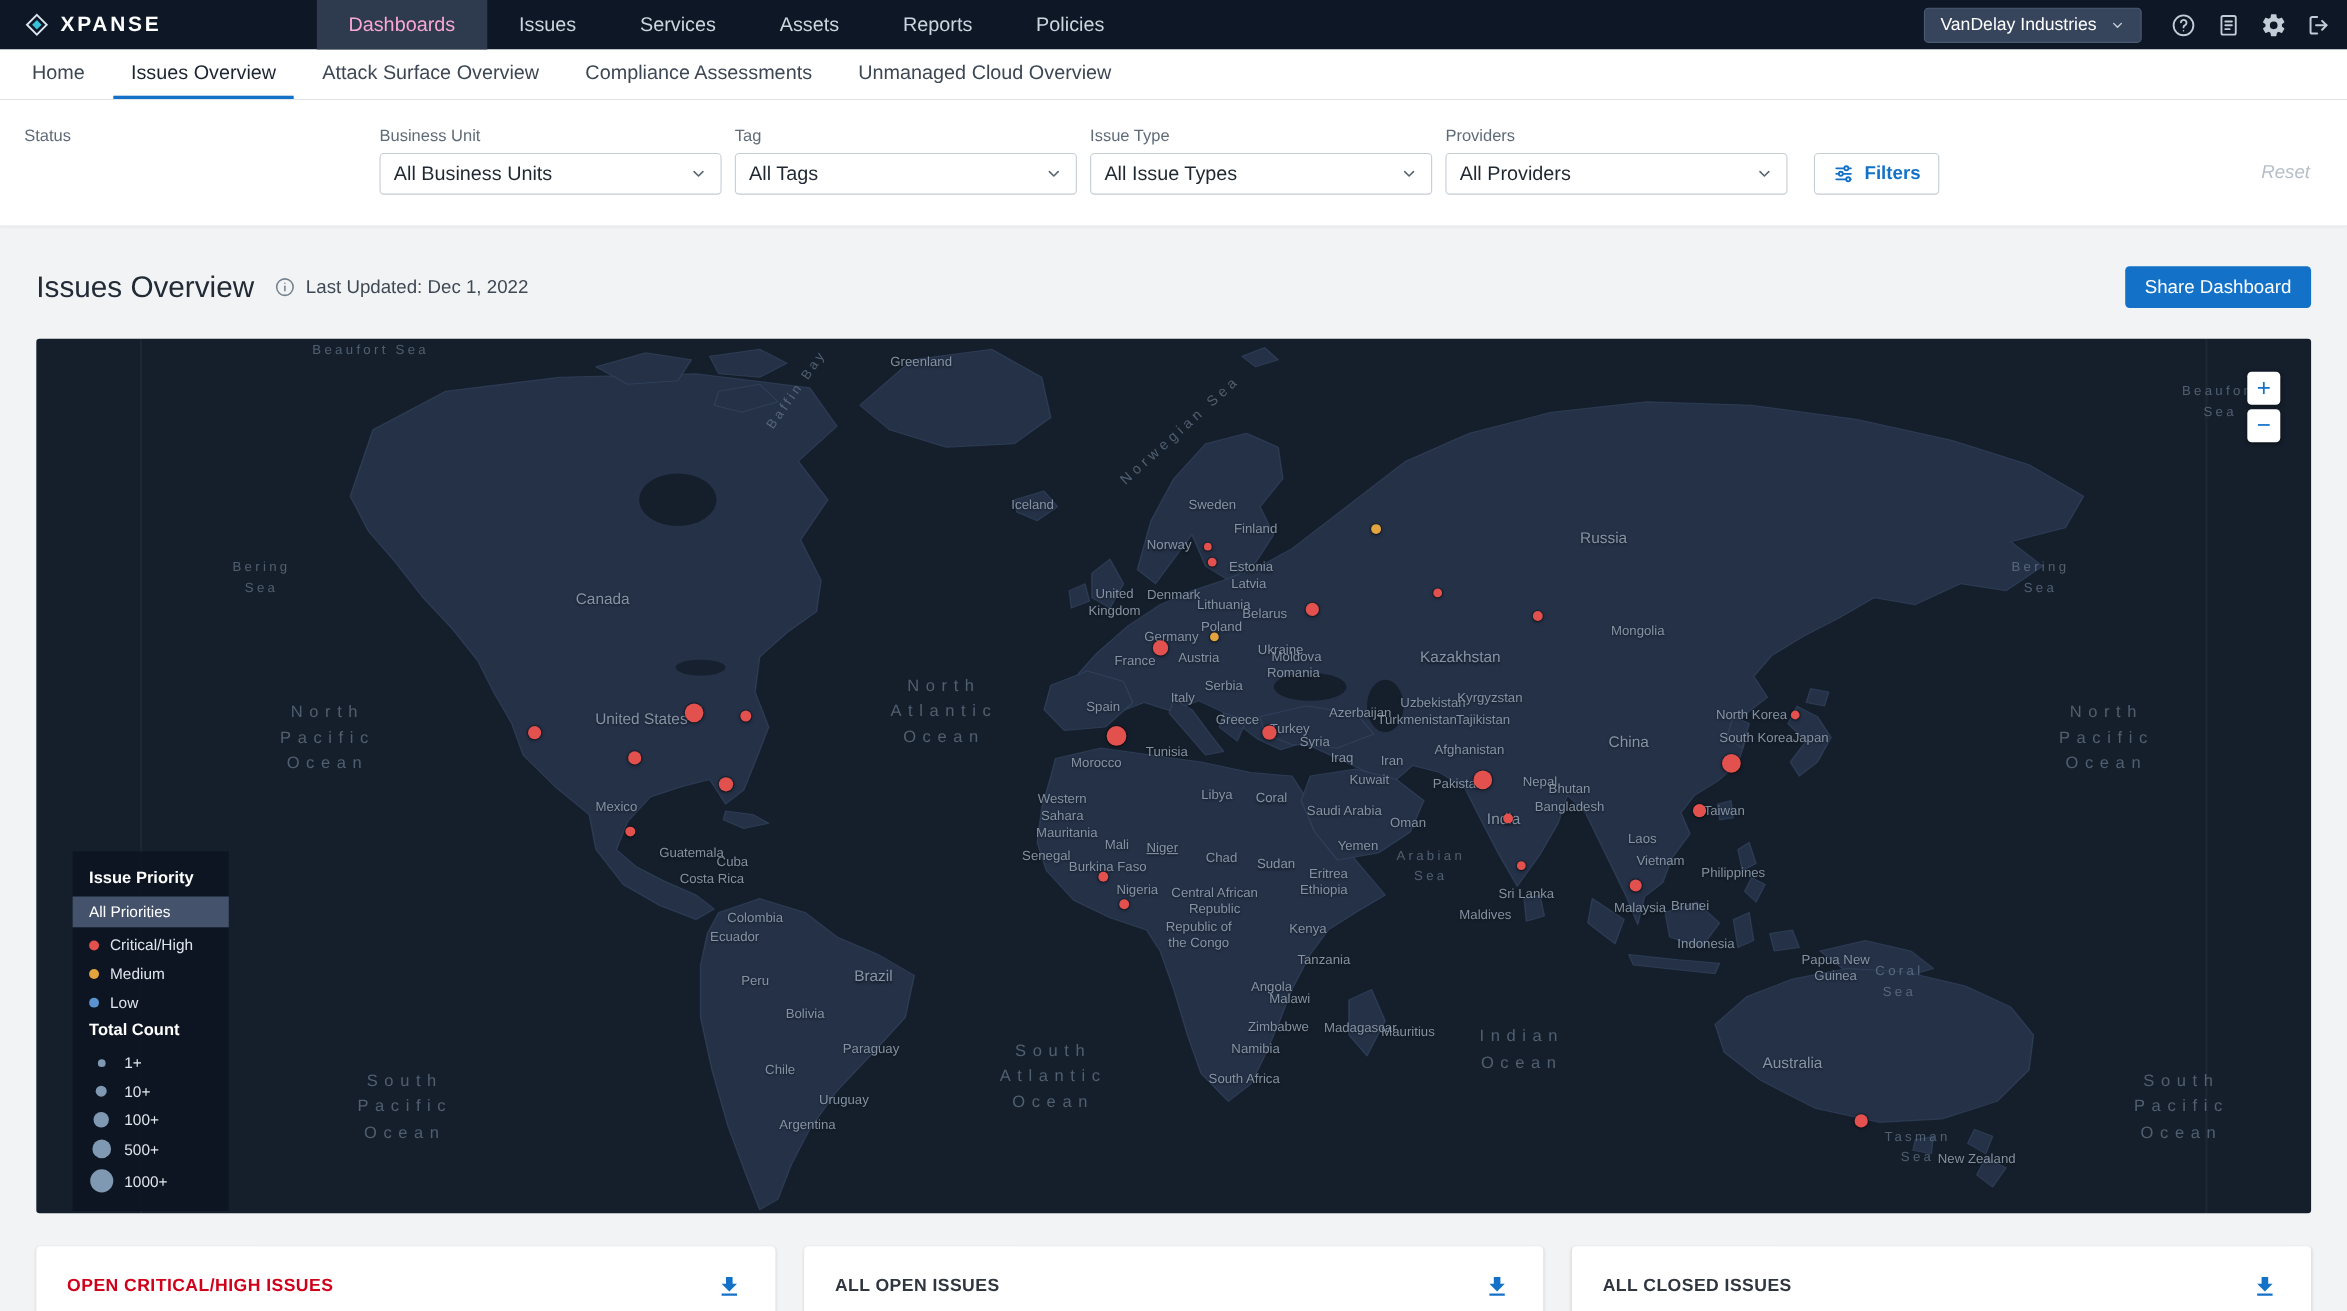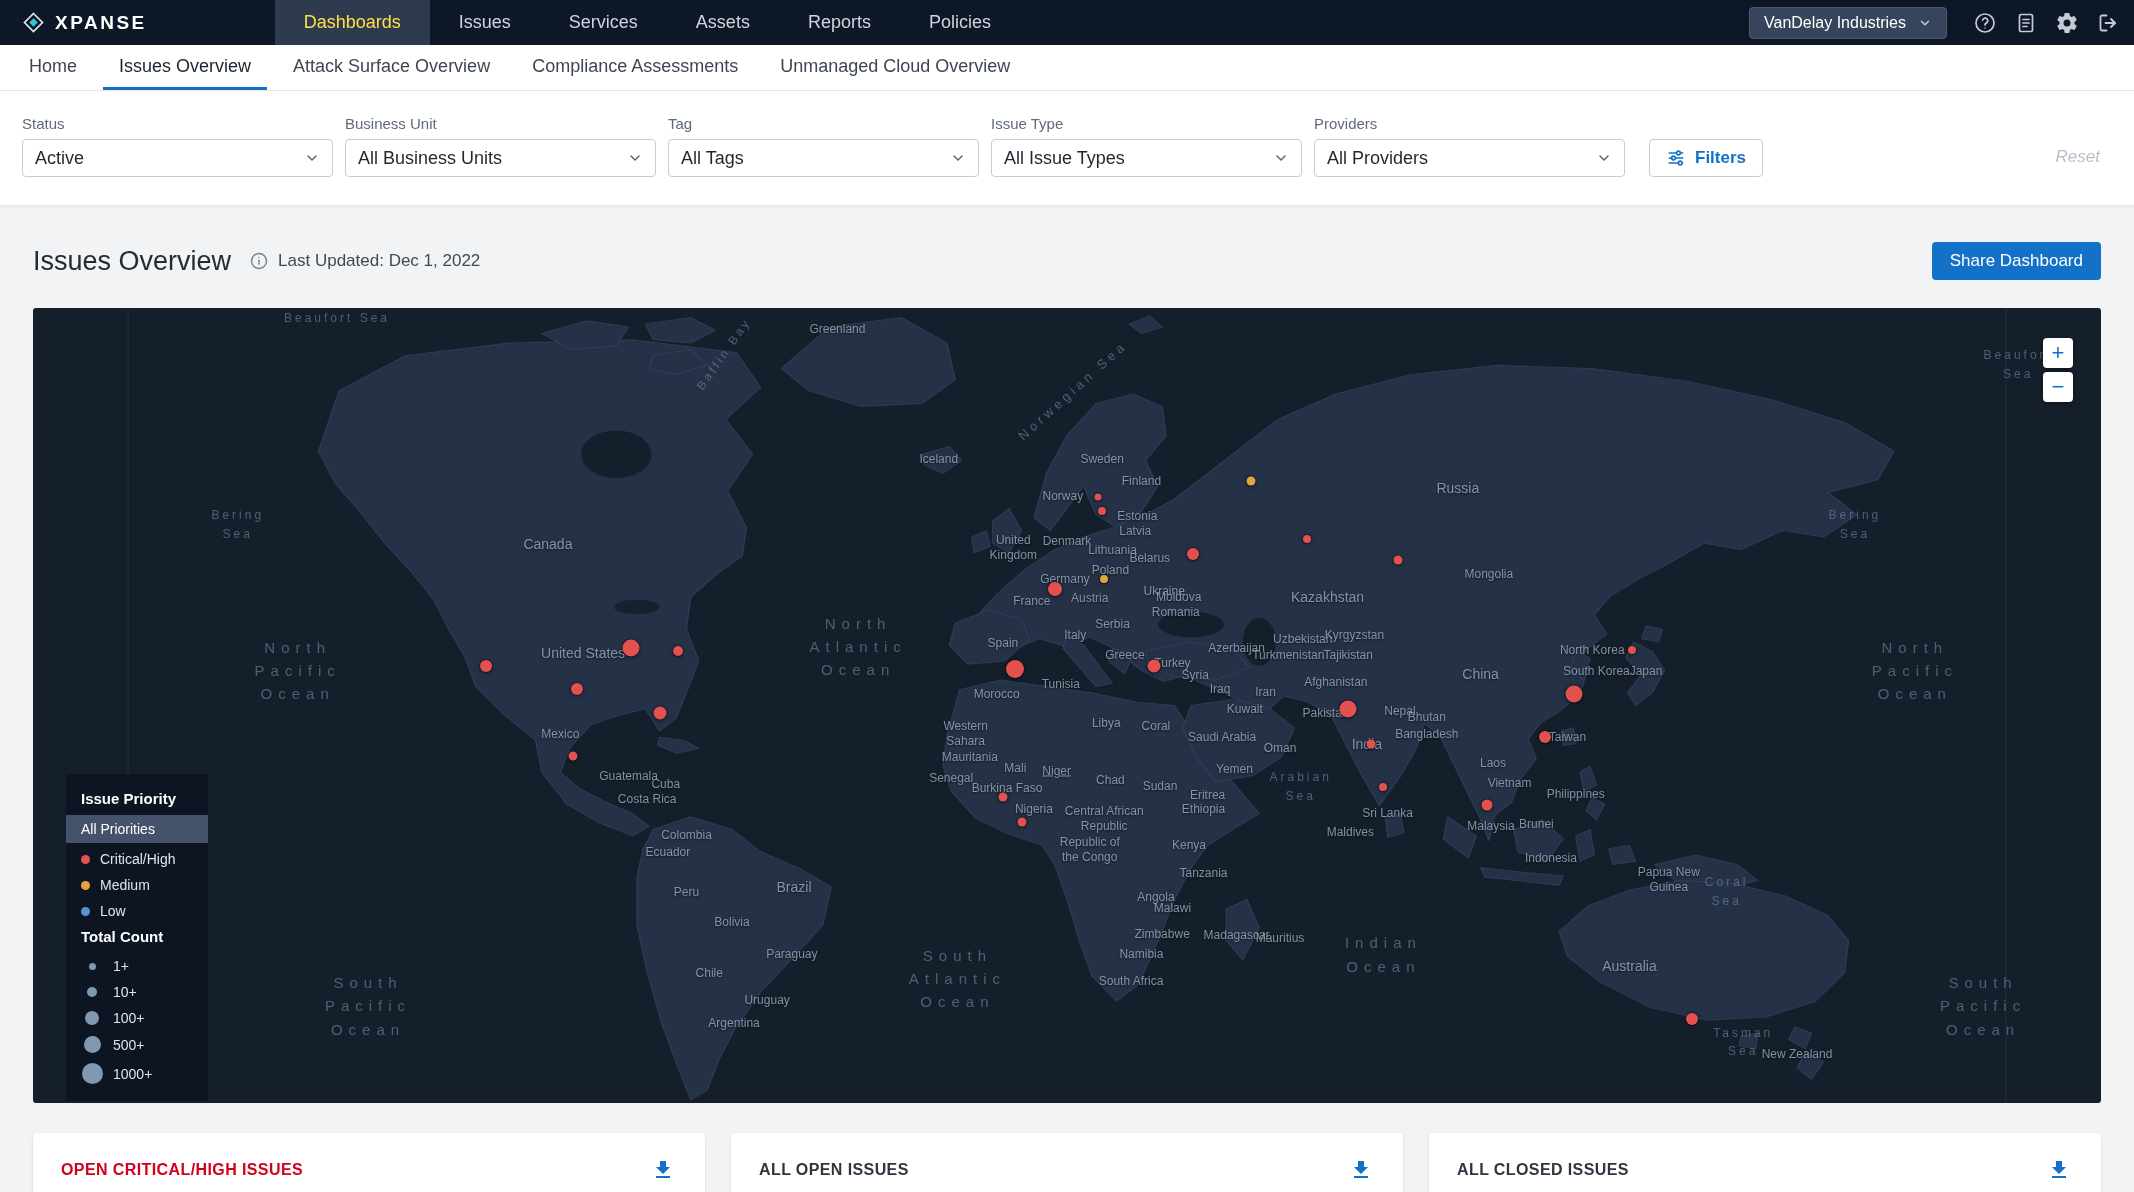--- a/index.html
+++ b/index.html
@@ -6,21 +6,21 @@
   body{width:2134px;height:1192px;overflow:hidden;font-family:"Liberation Sans","DejaVu Sans",sans-serif;background:#f2f3f5;}
   .app{width:2134px;height:1192px;position:relative;overflow:hidden;background:#f2f3f5;}
 
   
   .topnav{height:45px;background:#0d1726;display:flex;align-items:stretch;color:#d9dee5;}
   .brand{display:flex;align-items:center;gap:10px;padding:0 20px 0 22px;cursor:pointer;}
   .brand-icon svg{width:23px;height:23px;display:block;}
   .brand-text{font-size:19px;font-weight:bold;letter-spacing:2.5px;color:#fff;}
   .nav-items{display:flex;margin-left:108px;align-items:stretch;}
   .nav-item{display:flex;align-items:center;padding:0 29px;font-size:18px;color:#cdd5de;cursor:pointer;}
-  .nav-item.active{background:#2e3a4d;color:#fde047;}
+  .nav-item.active{background:#2e3a4d;color:#f9a8d4;margin-left:13px;}
   .nav-right{margin-left:auto;display:flex;align-items:center;padding-right:12px;}
   .org-btn{height:32px;background:#37455c;color:#fff;border:1px solid #4a5a74;border-radius:4px;font-size:16px;display:flex;align-items:center;gap:12px;padding:0 14px;font-family:inherit;cursor:pointer;margin-right:26px;}
   .org-btn .chev svg{width:14px;height:14px;display:block;color:#c9d2dd;}
   .nav-icons{display:flex;align-items:center;gap:15px;}
   .icon-btn{background:none;border:none;color:#c3ccd6;width:26px;height:26px;padding:0;cursor:pointer;}
   .icon-btn svg{width:24px;height:24px;display:block;}
 
   
   .tabbar{height:46px;background:#fff;border-bottom:1px solid #e2e5e9;display:flex;padding-left:8px;box-sizing:border-box;}
   .tab{display:flex;align-items:center;padding:0 16px;margin:0 5px;font-size:18px;color:#3d4754;cursor:pointer;border-bottom:3px solid transparent;box-sizing:border-box;}
@@ -138,28 +138,20 @@
       <div class="tab active">Issues Overview</div>
       <div class="tab">Attack Surface Overview</div>
       <div class="tab">Compliance Assessments</div>
       <div class="tab">Unmanaged Cloud Overview</div>
     </div>
 
   <div class="filterbar">
     <div style="display:flex;">
         <div class="filter-field">
           <div class="filter-label">Status</div>
-          <div class="select">
-            <span class="select-value">Active</span>
-            <span class="select-chev">
-              <svg viewBox="0 0 24 24" fill="none" stroke="currentColor" stroke-width="2.2" stroke-linecap="round" stroke-linejoin="round">
-                <path d="M6 9l6 6 6-6"></path>
-              </svg>
-            </span>
-          </div>
         </div>
         <div class="filter-field">
           <div class="filter-label">Business Unit</div>
           <div class="select">
             <span class="select-value">All Business Units</span>
             <span class="select-chev">
               <svg viewBox="0 0 24 24" fill="none" stroke="currentColor" stroke-width="2.2" stroke-linecap="round" stroke-linejoin="round">
                 <path d="M6 9l6 6 6-6"></path>
               </svg>
             </span>

